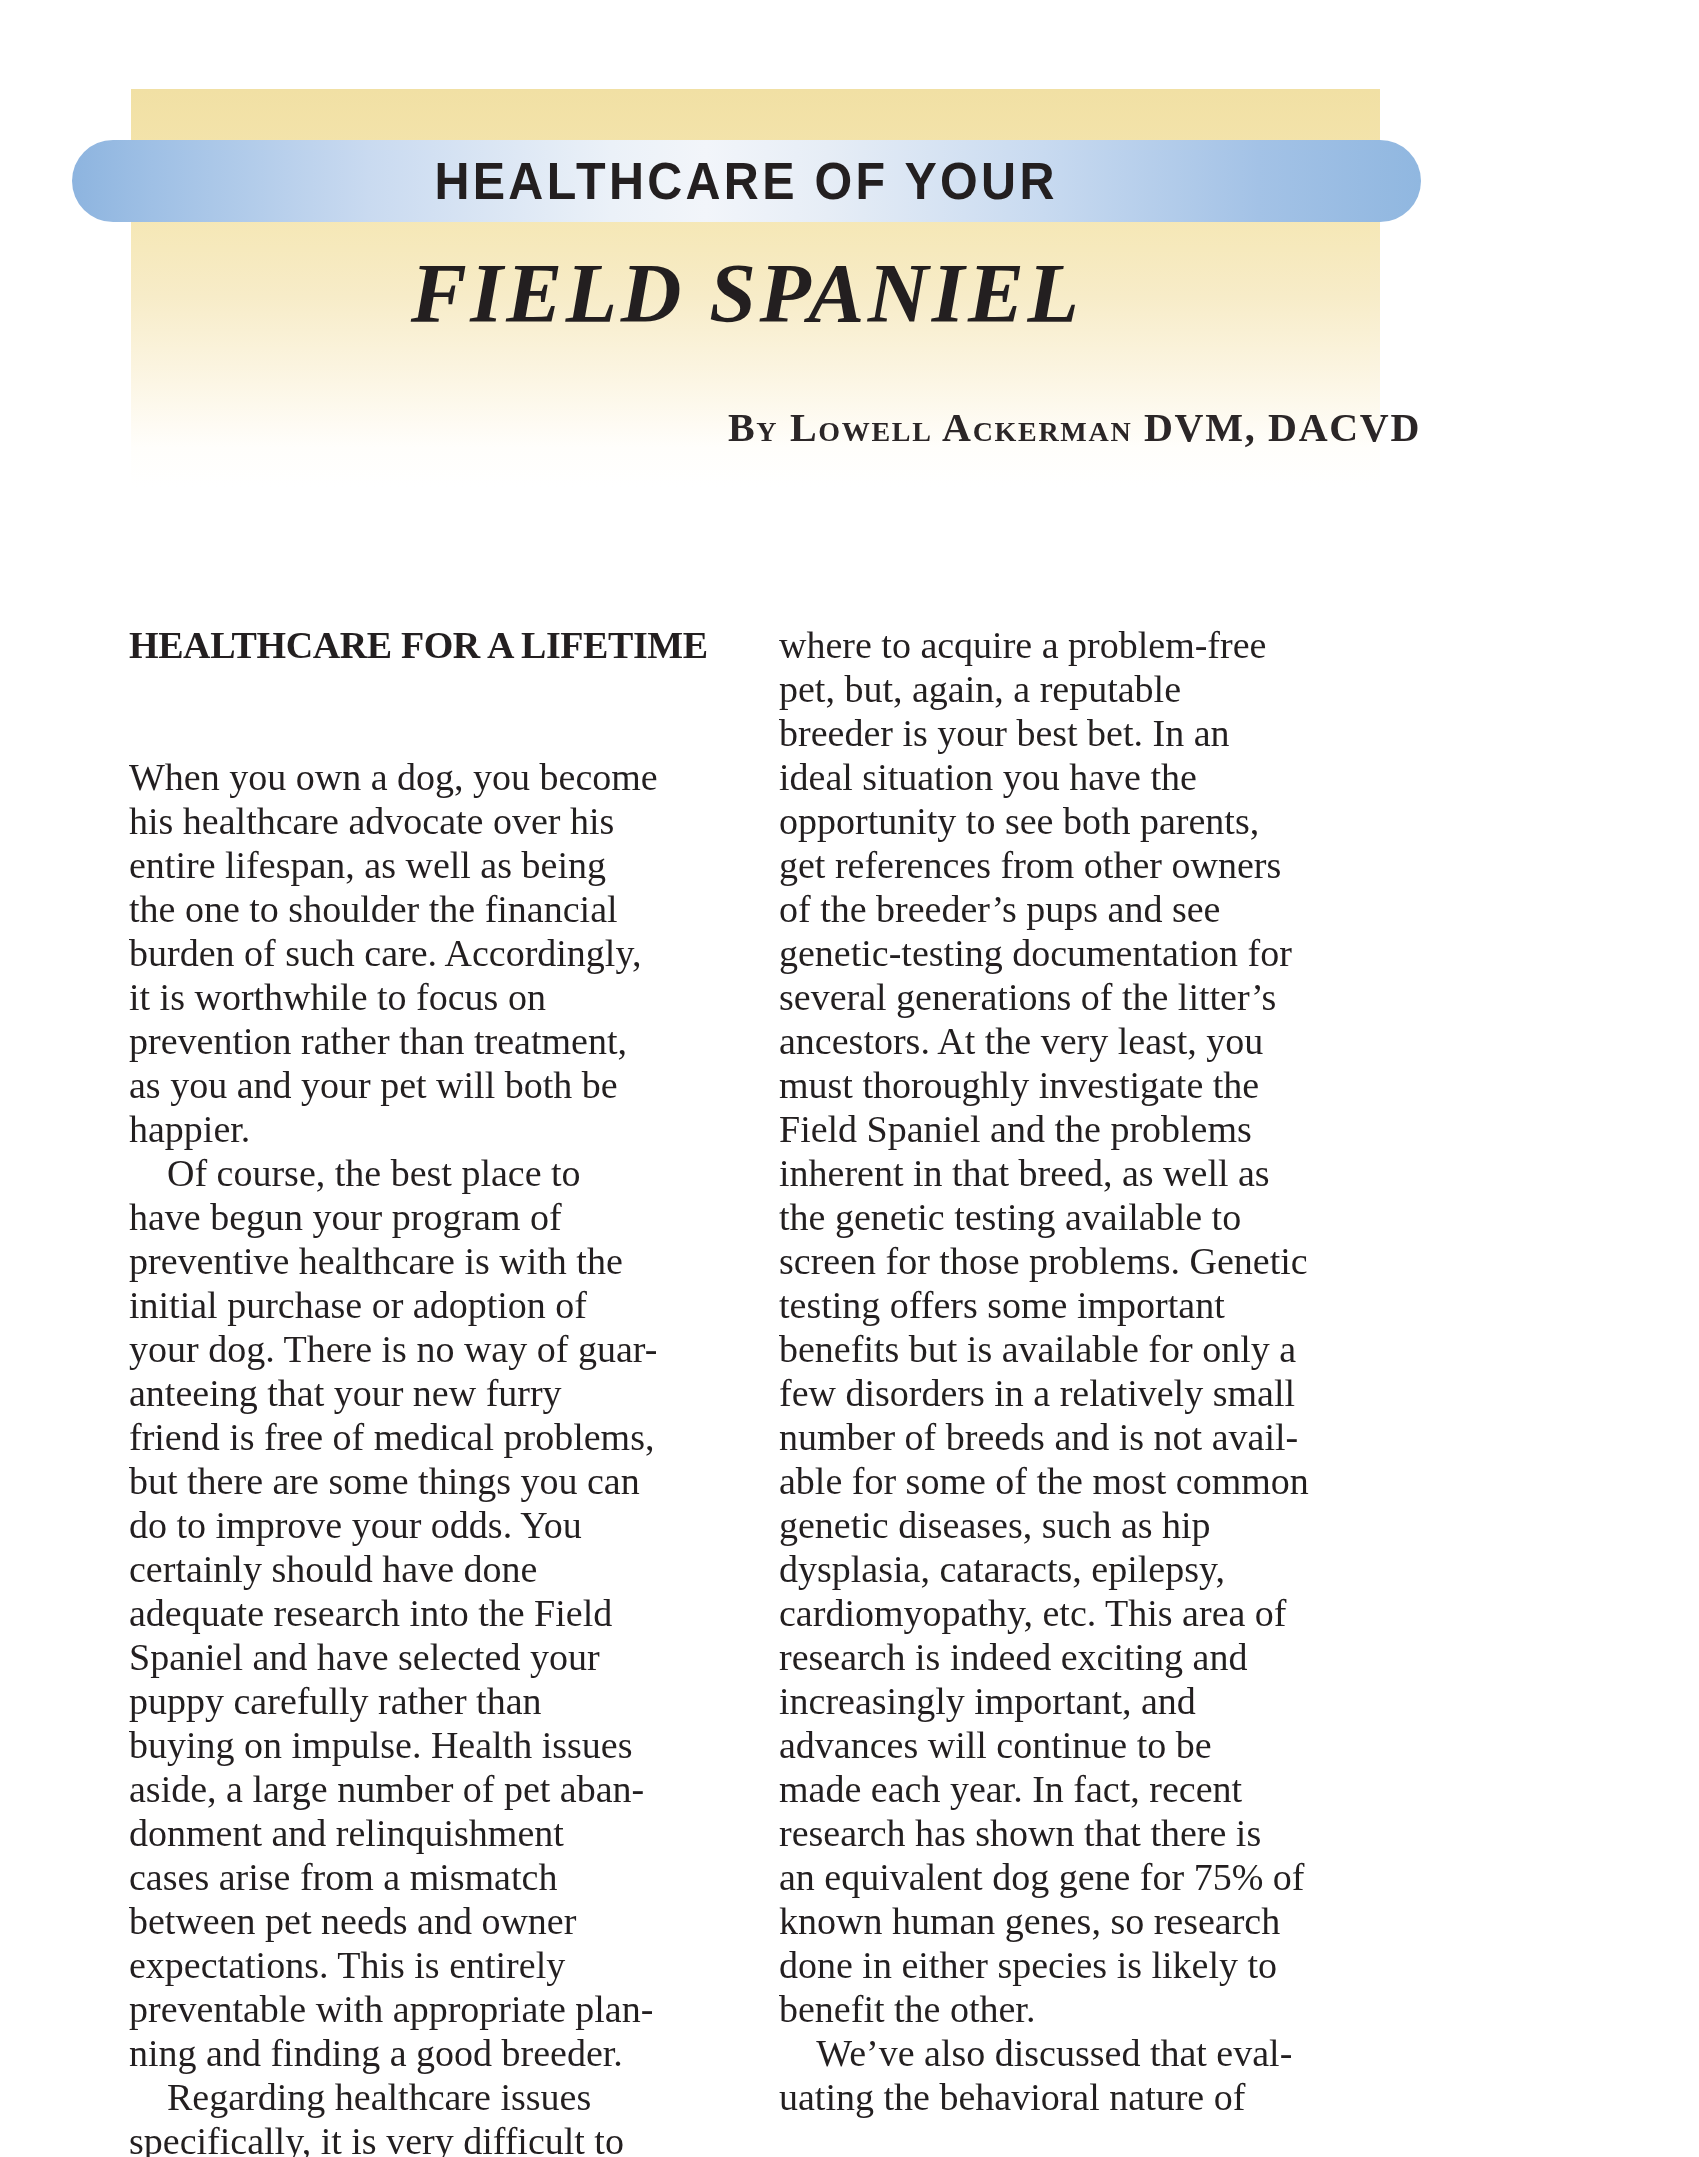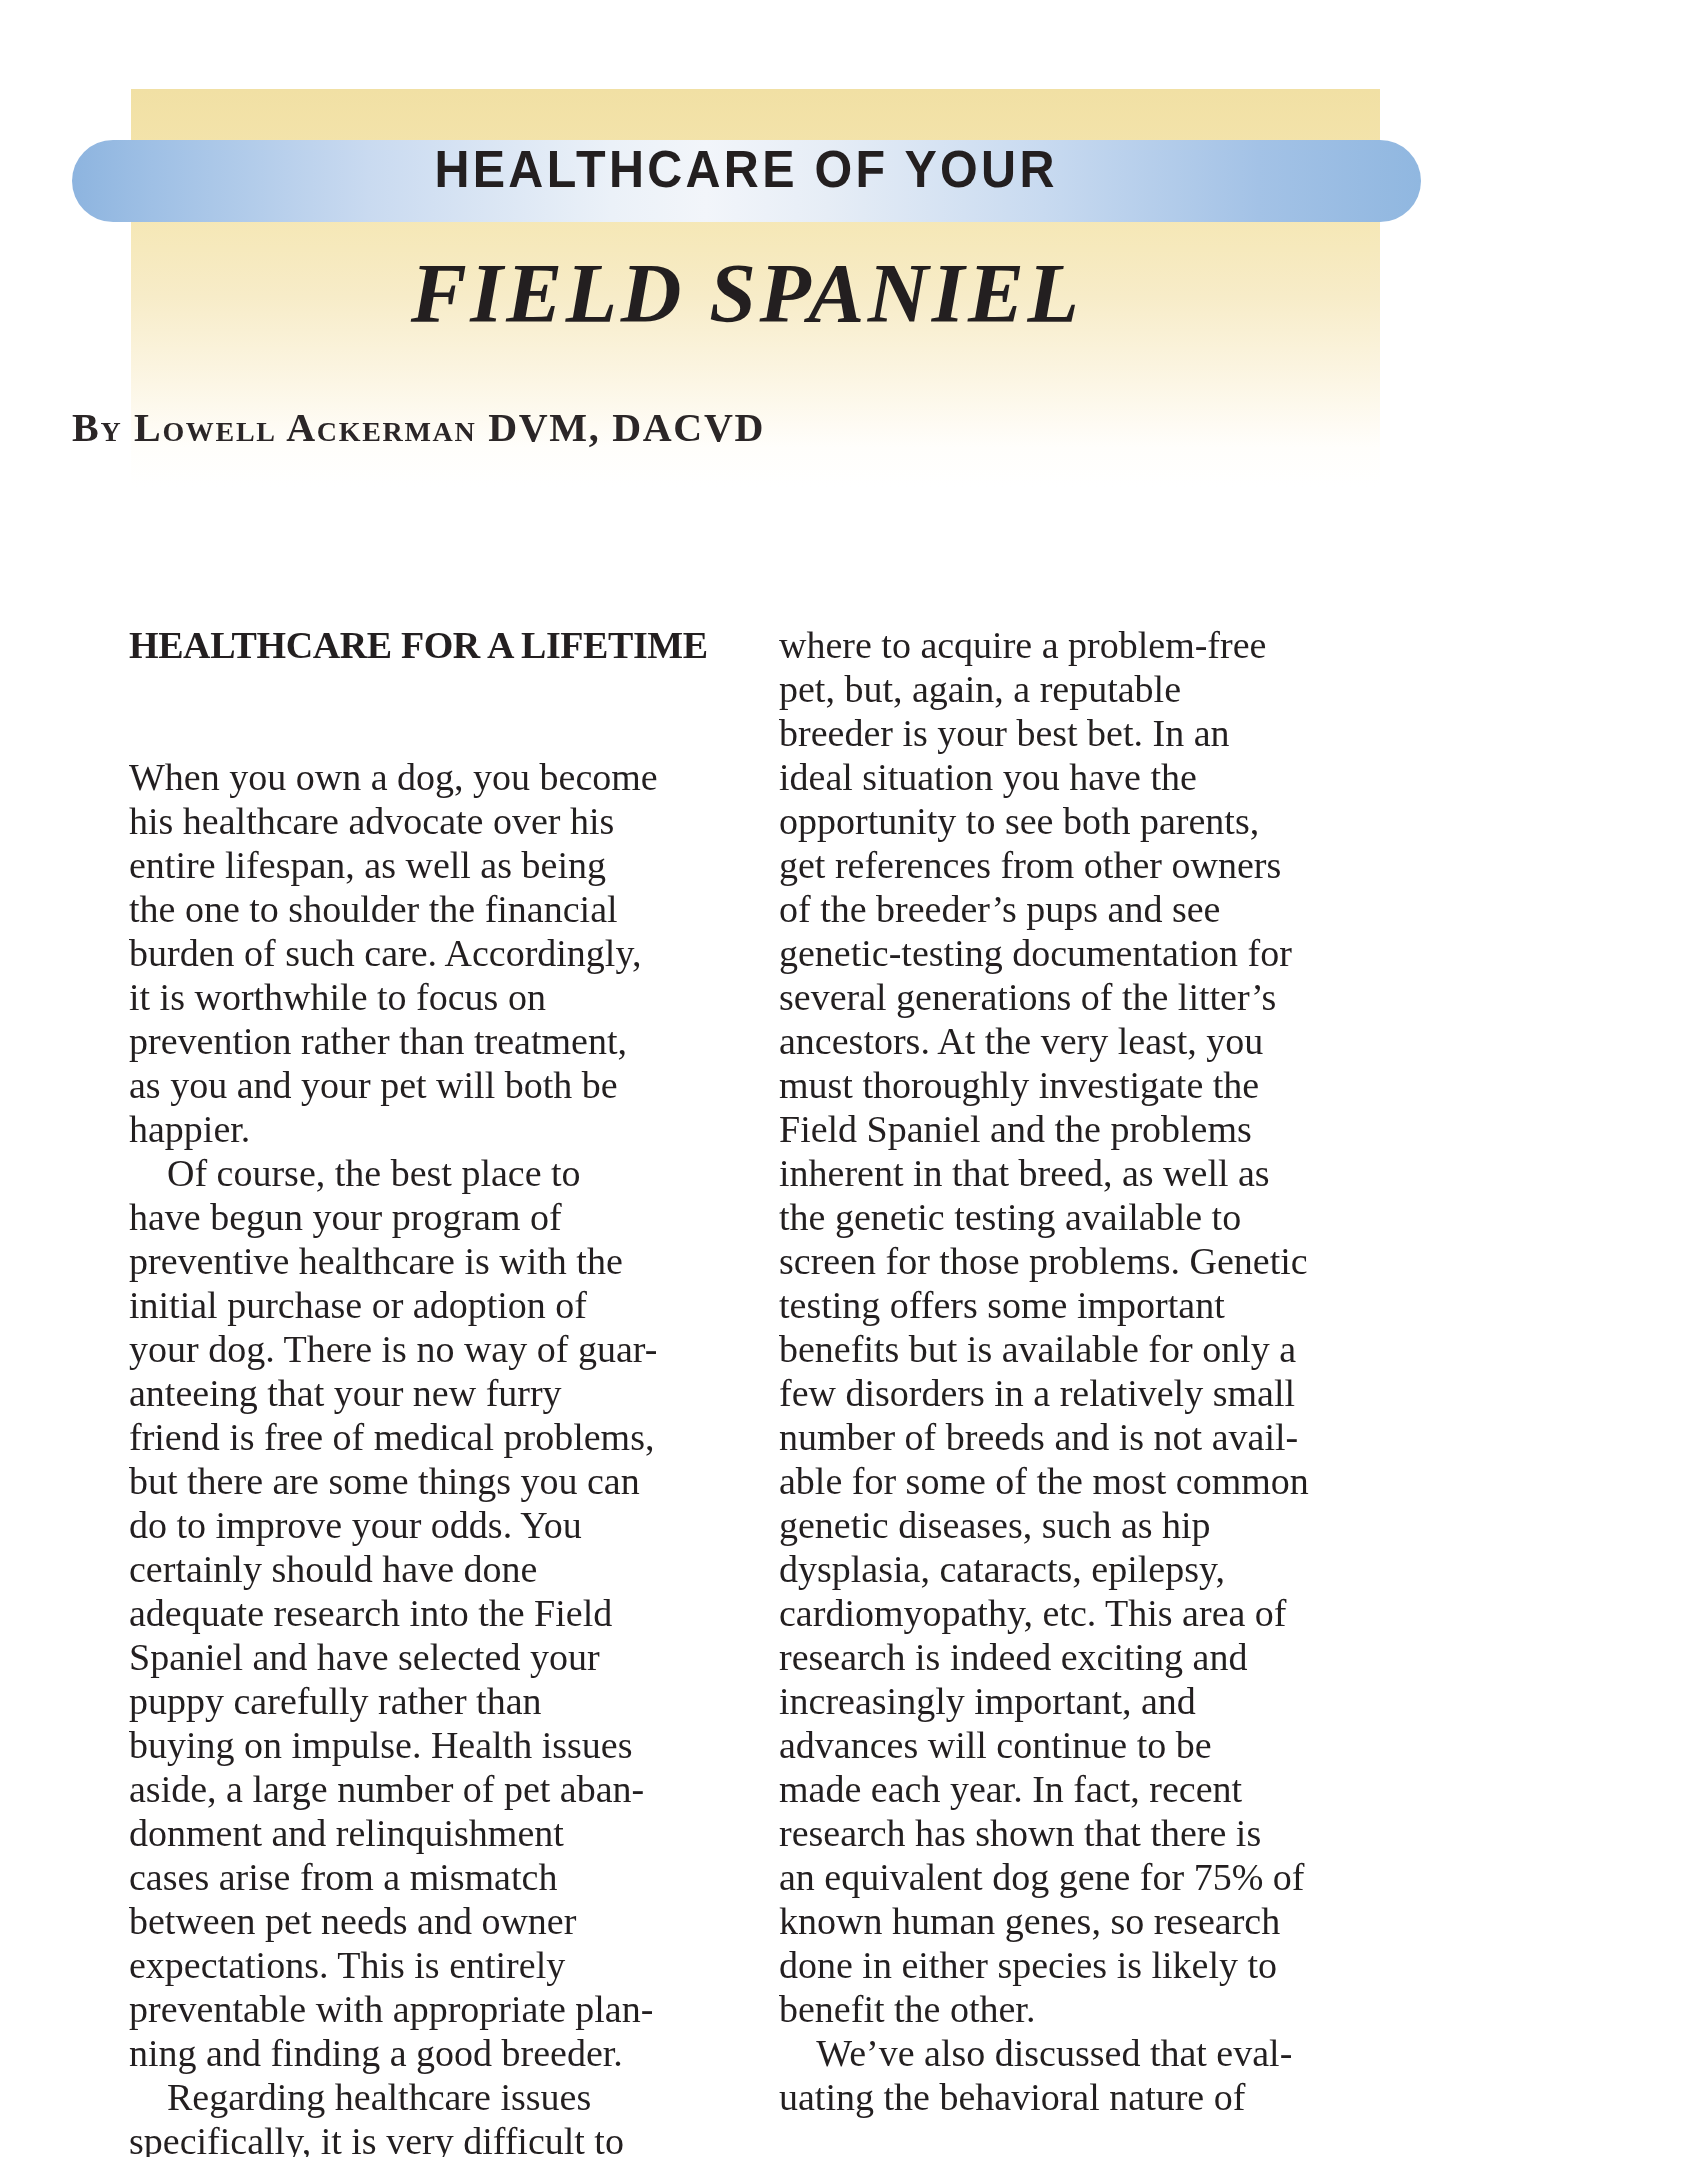--- a/index.html
+++ b/index.html
@@ -34,21 +34,21 @@
     background:linear-gradient(90deg,
       #8db4df 0%,
       #9fc0e5 6%,
       #c9daf0 22%,
       #ebf1f8 40%,
       #f2f5fa 47%,
       #e6edf6 56%,
       #c8daf0 72%,
       #a3c2e6 88%,
       #90b7e0 100%);
-    display:flex; align-items:flex-start; justify-content:center;
+    display:flex; align-items:center; justify-content:center;
   }
   .banner-title {
     font-family:"Liberation Sans", sans-serif;
     font-weight:bold;
     font-size:51px;
     letter-spacing:3.5px;
     transform:scaleX(0.95);
     white-space:nowrap;
     color:#231f20;
   }
@@ -62,21 +62,21 @@
     font-weight:bold;
     letter-spacing:3.5px;
     white-space:nowrap;
     color:#231f20;
     font-style:italic;
   }
   .byline {
     position:absolute;
     left:72px; top:404px;
     width:1349px;
-    text-align:left;
+    text-align:right;
     font-size:40px;
     font-weight:bold;
     font-variant:small-caps;
     letter-spacing:1.7px;
     white-space:nowrap;
     color:#2b2627;
   }
   .column {
     position:absolute;
     top:535px;

